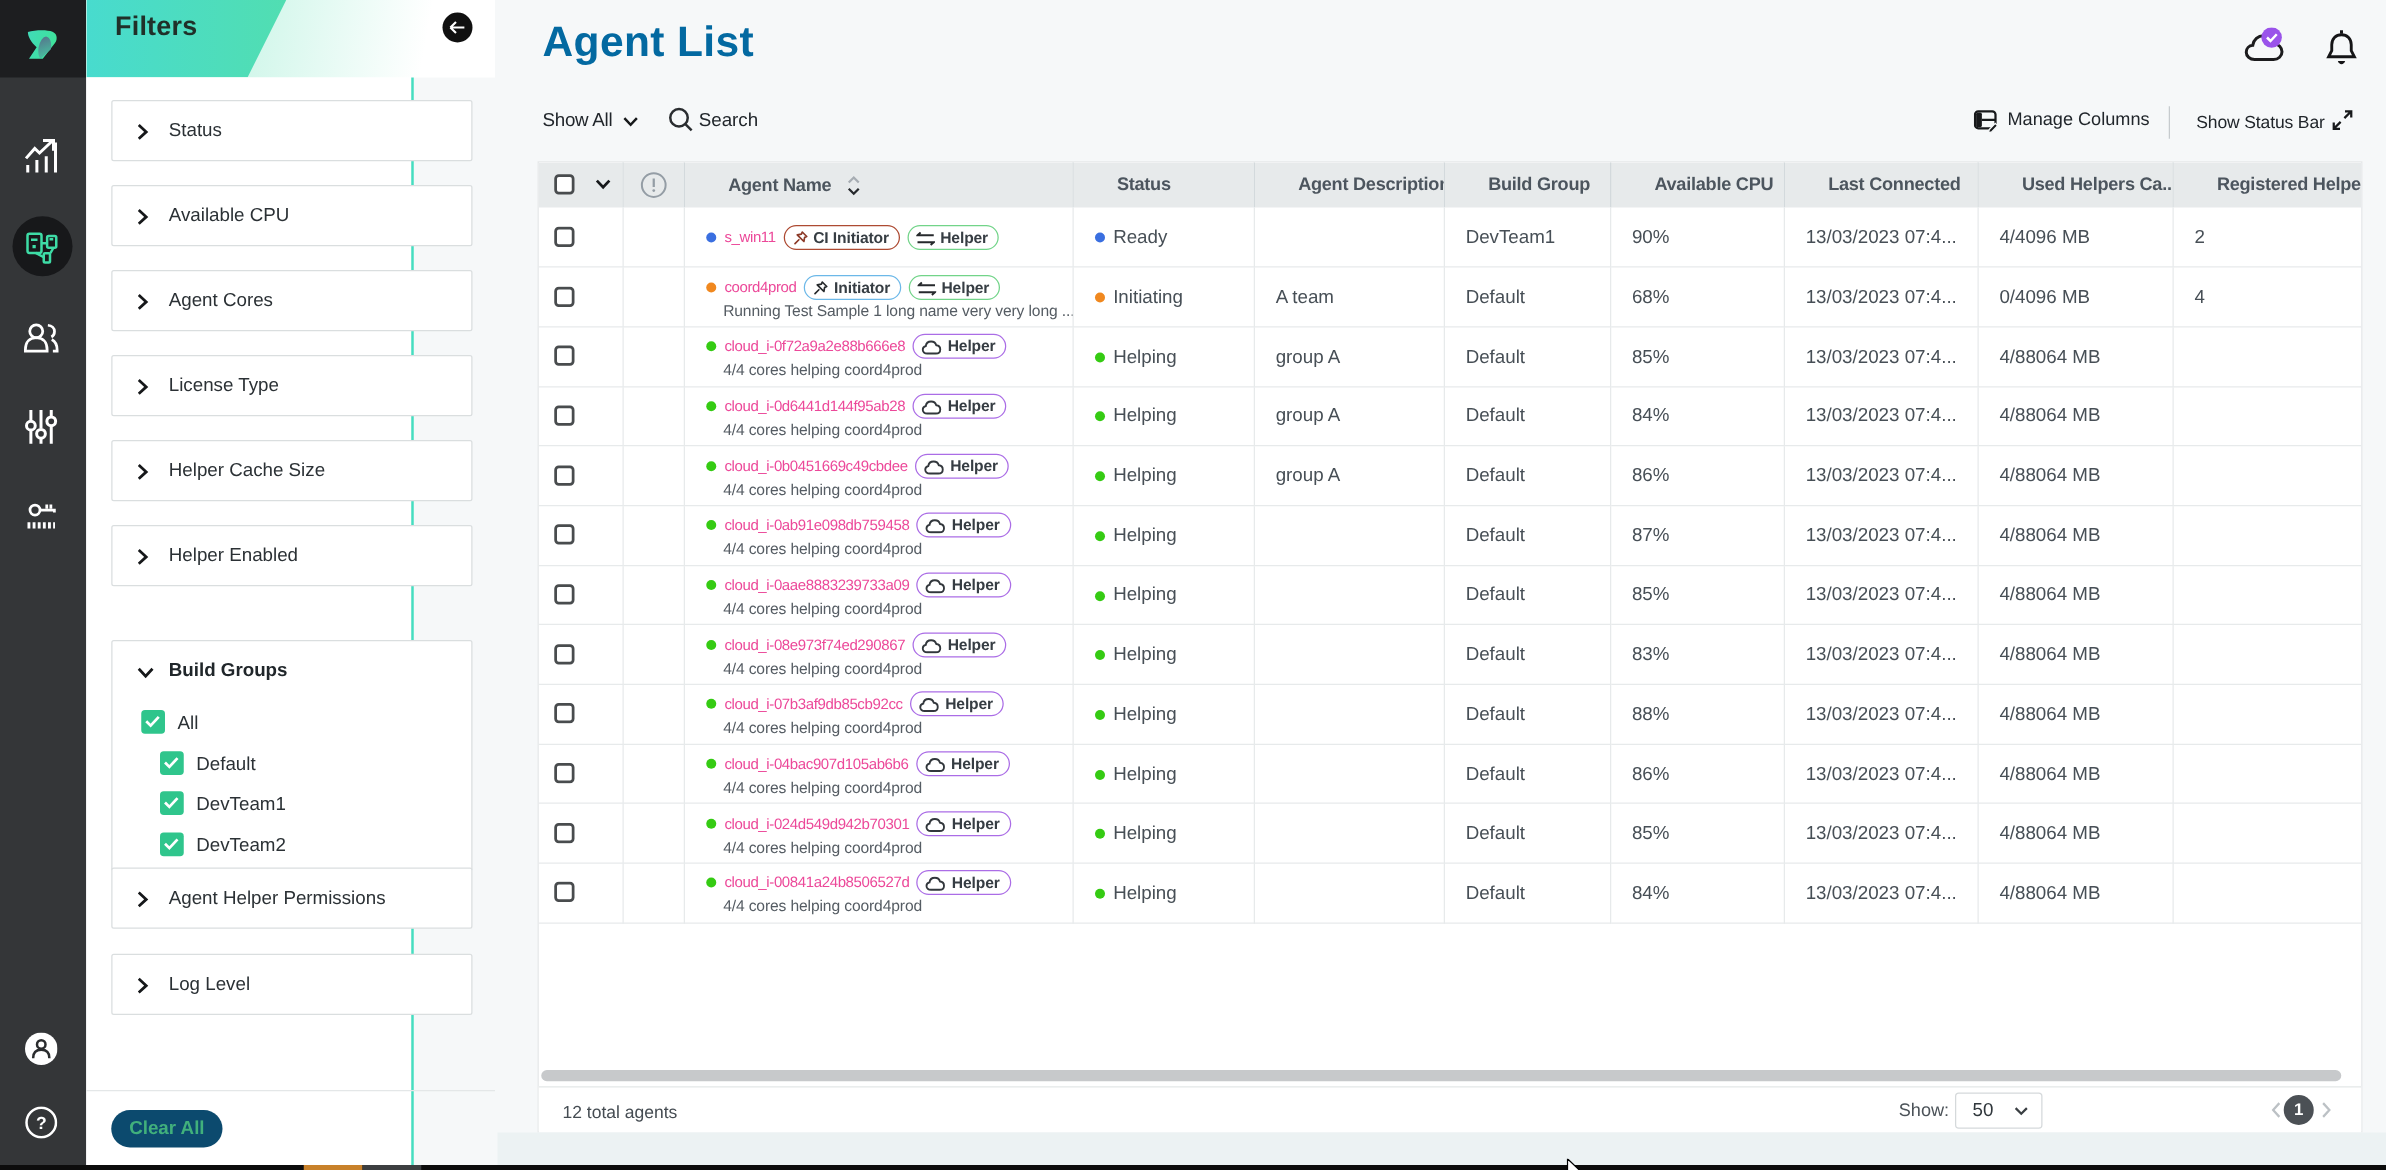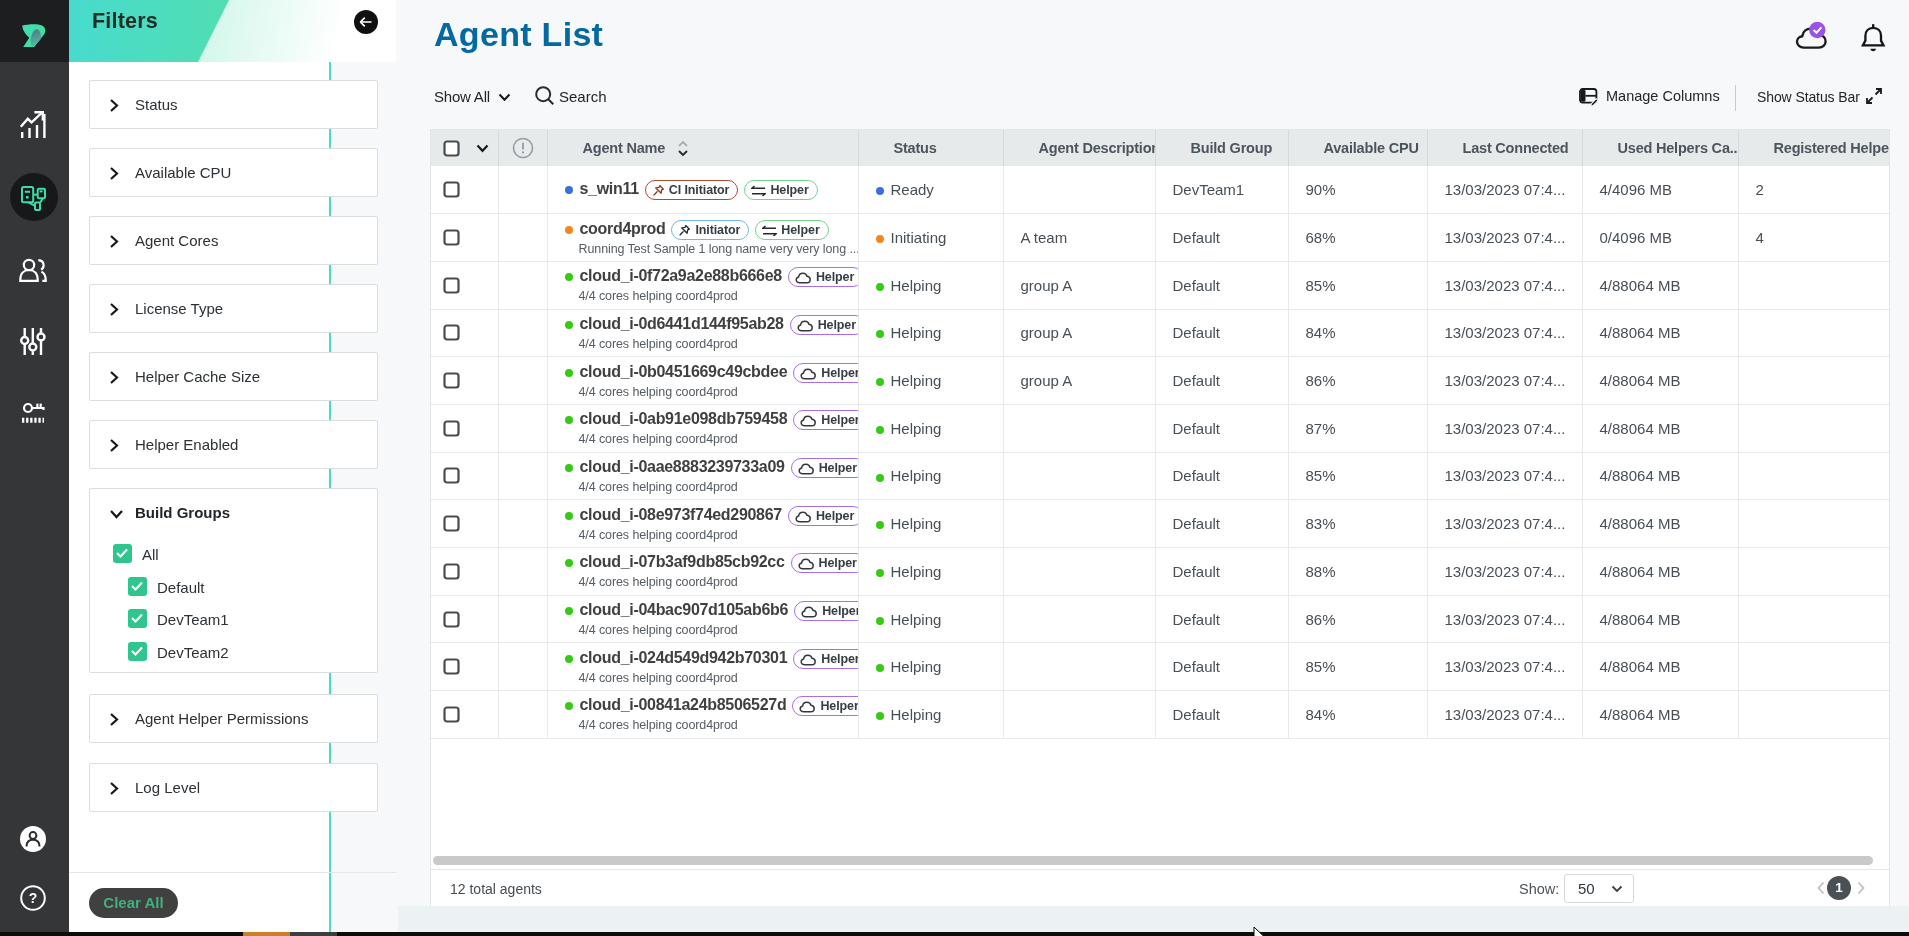--- a/index.html
+++ b/index.html
@@ -28,38 +28,38 @@
 #fheader .ftitle { position:absolute; left:23px; top:9px; font-size:21.5px; font-weight:600; color:#203029; letter-spacing:0.2px; }
 #fheader .backbtn { position:absolute; left:285px; top:10px; width:24px; height:24px; border-radius:50%; background:#101010; }
 .facc { position:absolute; left:20px; width:289px; height:49px; border:1px solid #dadedf; border-radius:2px; background:#fff; }
 .facc .chev { position:absolute; left:19px; top:17px; }
 .facc .lbl { position:absolute; left:45px; top:15px; font-size:15px; color:#2b3135; }
 .facc .lblb { position:absolute; left:45px; top:15px; font-size:15px; font-weight:bold; color:#20262a; }
 .cbrow { position:absolute; font-size:15px; color:#2b3135; }
 .cbox { position:absolute; width:19px; height:19px; background:#2fc58c; border-radius:3px; }
 .cbox svg { position:absolute; left:2px; top:3px; }
 #fsep { position:absolute; left:0px; top:872px; width:327px; height:1px; background:#e4e7e8; }
-#clearall { position:absolute; left:20px; top:888px; width:89px; height:30px; border-radius:15px; background:#404040; color:#41b07c; font-weight:bold; font-size:15px; text-align:center; line-height:30px; }
+#clearall { position:absolute; left:20px; top:888px; width:89px; height:30px; border-radius:15px; background:#0c4a6e; color:#41b07c; font-weight:bold; font-size:15px; text-align:center; line-height:30px; }
 
 
 #main { left:398px; top:0; width:1511px; height:932px; background:#f6f8f9; }
 h1 { position:absolute; left:36px; top:15px; font-size:34px; font-weight:bold; color:#0369a1; letter-spacing:0.3px; }
 #toolbar { position:absolute; left:0; top:85px; width:1557px; height:24px; }
 .tbitem { position:absolute; font-size:15px; color:#21262b; }
 
 
 #card { position:absolute; left:32px; top:129px; width:1460px; height:777px; background:#fff; border:1px solid #e3e6e8; }
 table { border-collapse:collapse; table-layout:fixed; width:1458px; }
 th { background:#e7eaeb; height:36px; font-size:14.5px; font-weight:bold; color:#4c555e; text-align:left; padding:0 0 0 35px; border-right:1px solid #d3d9dc; white-space:nowrap; overflow:hidden; letter-spacing:-0.2px; }
 th:last-child { border-right:none; }
 td { height:47.7px; border-right:1px solid #e7eaeb; border-bottom:1px solid #e7eaeb; font-size:15px; color:#474f56; padding:0 0 0 17px; vertical-align:middle; white-space:nowrap; overflow:hidden; }
 td:last-child { border-right:none; }
 .dot { display:inline-block; width:8px; height:8px; border-radius:50%; margin-right:7px; vertical-align:middle; }
 .bluedot { background:#3a6fe0; } .orangedot { background:#f0881f; } .greendot { background:#35cb13; }
-.aname { font-weight:bold; font-size:16px; color:#404040; letter-spacing:-0.3px; }
+.aname { font-weight:normal; font-size:12px; color:#ec4899; letter-spacing:-0.3px; }
 .subtext { font-size:12.5px; color:#555c63; margin-top:2px; margin-left:14px; letter-spacing:-0.1px; }
 .badge { display:inline-block; height:20px; line-height:18px; border-radius:10px; padding:0 8px 0 6px; font-size:12.5px; font-weight:bold; color:#363d43; margin-left:6px; vertical-align:middle; background:#fff; letter-spacing:-0.1px; }
 .bred { border:1.5px solid #ad4a32; }
 .bblue { border:1.5px solid #6cb8e8; }
 .bgreen { border:1.5px solid #72d489; }
 .bpurple { border:1.5px solid #ab6de6; }
 .badge svg { vertical-align:-3px; margin-right:4px; }
 
 
 #hscroll { position:absolute; left:2px; top:726px; width:1440px; height:9px; border-radius:5px; background:#c7c9cb; }
@@ -202,21 +202,21 @@
           <path d="M2 2 L8 7.5 L2 13" stroke="#16181a" stroke-width="2.2" fill="none"></path>
         </svg>
     <div class="lbl">Helper Cache Size</div>
   </div>
   <div class="facc" style="top:420px">
     <svg class="chev" width="10" height="15" viewBox="0 0 10 15">
           <path d="M2 2 L8 7.5 L2 13" stroke="#16181a" stroke-width="2.2" fill="none"></path>
         </svg>
     <div class="lbl">Helper Enabled</div>
   </div>
-  <div class="facc" style="top:488px; height:185px;padding-left:24px;">
+  <div class="facc" style="top:512px; height:185px;padding-left:24px;">
     <svg class="chev" style="top:20px" width="15" height="10" viewBox="0 0 15 10">
           <path d="M2 2 L7.5 8 L13 2" stroke="#16181a" stroke-width="2.2" fill="none"></path>
         </svg>
     <div class="lblb">Build Groups</div>
     <div class="cbox" style="left:23px; top:55px;">
           <svg width="14" height="12" viewBox="0 0 14 12">
             <path d="M2 6 L5.5 9.5 L12 2.5" stroke="#fff" stroke-width="2.2" fill="none"></path>
           </svg>
         </div>
     <div class="cbrow" style="left:52px; top:57px;">All</div>

